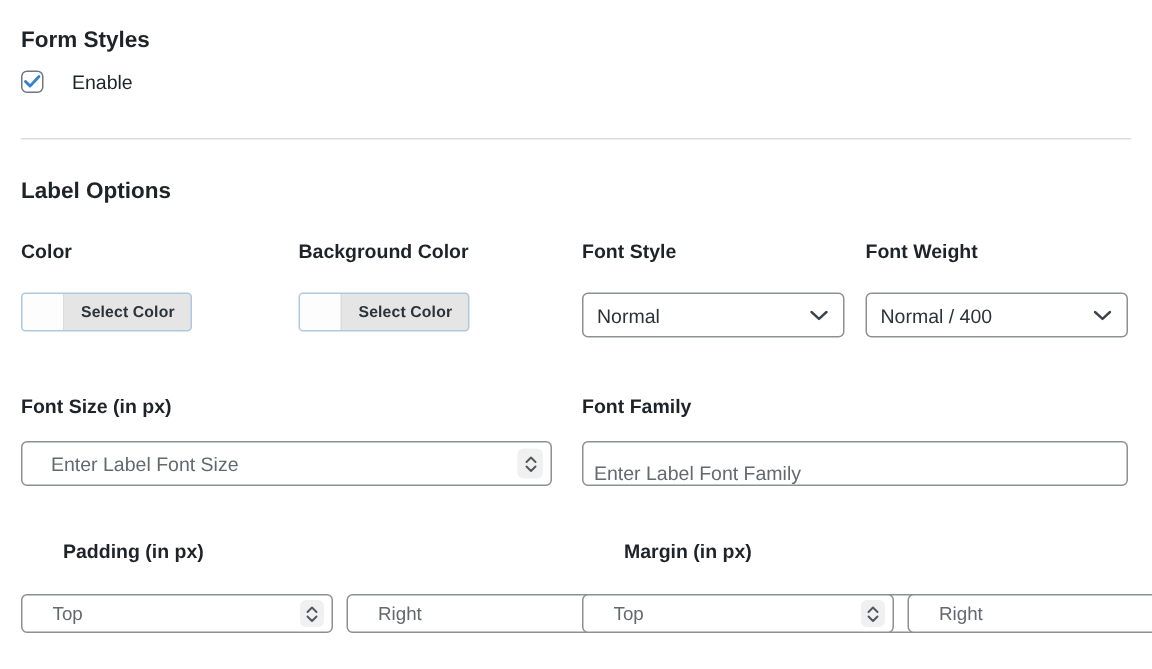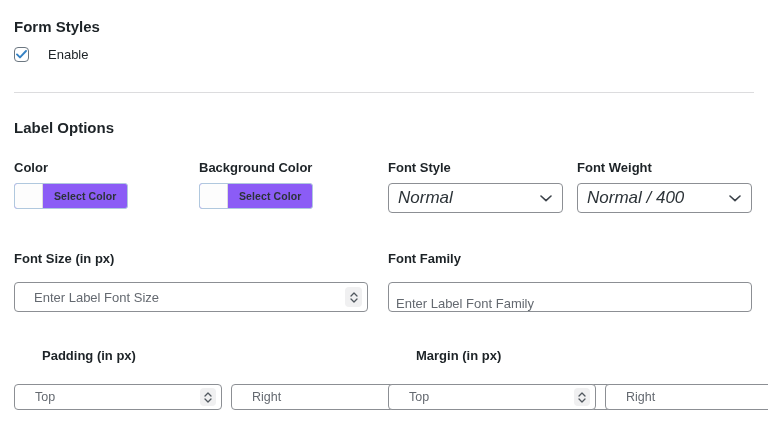--- a/index.html
+++ b/index.html
@@ -33,52 +33,52 @@
     border: none; border-top: 1px solid #dcdcde;
     margin: 30px 0 26px 0; width: 740px;
   }
 
   
   .half-grid { display: grid; grid-template-columns: 354px 364px; column-gap: 20px; }
   .quad { display: grid; grid-template-columns: 1fr 1fr; column-gap: 16px; }
 
   .field-label {
     font-size: 13px; font-weight: 700; color: #1d2327;
-    margin-bottom: 8px; display: block;
+    margin-bottom: 20px; display: block;
   }
   .field-label.tight { margin-bottom: 16px; }
   .field-label.tighter { margin-bottom: 21px; padding-left: 28px; }
 
   .row-spacer { margin-top: 38px; }
   .row-spacer-sm { margin-top: 36px; }
 
   
   .color-btn {
     display: inline-flex; align-items: stretch;
     height: 26px; border: 1px solid #b0c8de; border-radius: 3px;
-    background: #8b5cf6; cursor: pointer; overflow: hidden;
+    background: #e5e5e5; cursor: pointer; overflow: hidden;
     padding: 0; font-family: inherit;
   }
   .color-swatch {
     width: 28px; background: #fdfdfd;
     border-right: 1px solid #dcdcde; flex: 0 0 auto;
   }
   .color-btn-text {
     display: flex; align-items: center;
     padding: 0 11px;
     font-size: 10.5px; font-weight: 700; color: #2c3338;
     letter-spacing: 0.1px;
   }
 
   
   .select {
     display: flex; align-items: center; justify-content: space-between;
     height: 30px; border: 1px solid #8c8f94; border-radius: 4px;
     background: #ffffff; padding: 0 10px 0 9px;
-    font-size: 17px; color: #2c3338; cursor: pointer; font-style: italic;
+    font-size: 13px; color: #2c3338; cursor: pointer;
   }
   .select .chev { display: flex; align-items: center; color: #3c434a; }
 
   
   .num-field, .text-field {
     display: flex; align-items: center;
     border: 1px solid #8c8f94; border-radius: 4px;
     background: #ffffff;
   }
   .num-field { height: 30px; padding: 0 5px 0 13px; }

